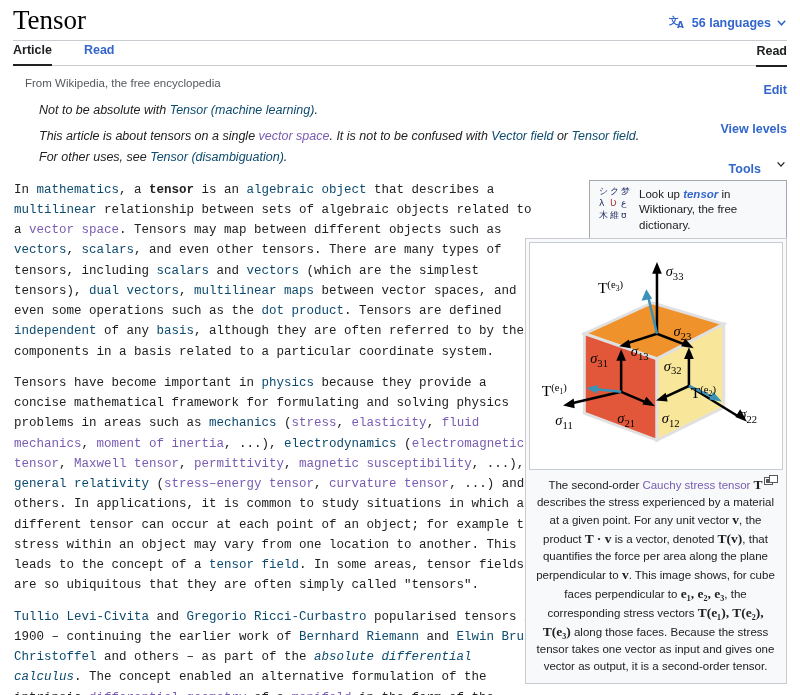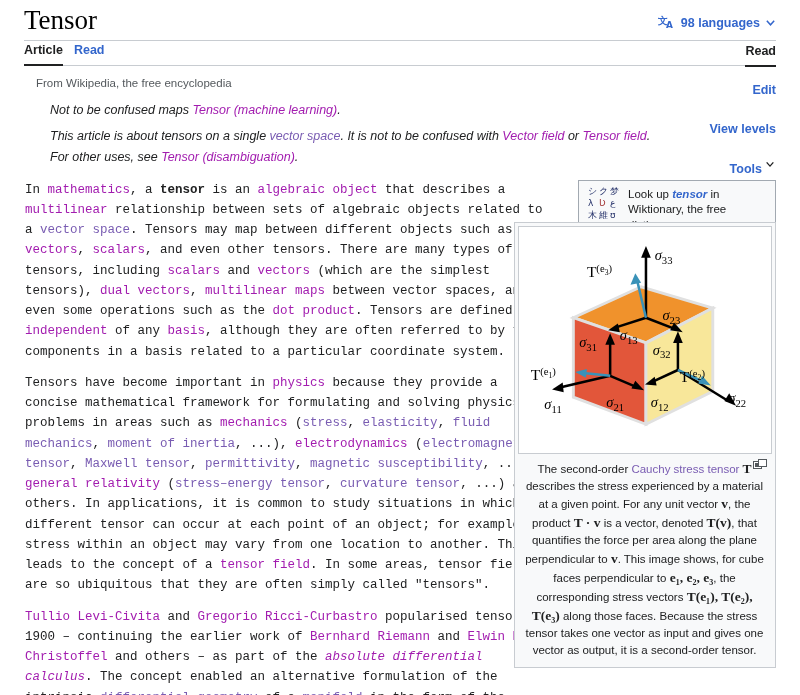--- a/index.html
+++ b/index.html
@@ -8,23 +8,23 @@
     width: 800px; height: 695px;
     background: #fff;
     overflow: hidden;
   }
   body {
     font-family: "Liberation Sans", sans-serif;
     font-size: 12.5px;
     line-height: 1.62;
     color: #202122;
   }
-  a { color: #a21caf; text-decoration: none; }
+  a { color: #0c4a6e; text-decoration: none; }
   a.visited { color: #795cb2; }
-  .page { position: relative; width: 800px; height: 695px; padding: 0 24px; }
+  .page { position: relative; width: 800px; height: 695px; padding: 0 13px; }
 
   
   .head-row {
     display: flex; align-items: flex-end; justify-content: space-between;
     padding-top: 4px;
   }
   h1.title {
     font-family: "Liberation Serif", serif;
     font-size: 27px; font-weight: normal;
     margin: 0 0 2px 0; line-height: 1.25; color: #000;
@@ -39,32 +39,32 @@
   .chev { display: inline-block; width: 11px; height: 11px; }
   .chev svg { display:block; }
   .rule { border-bottom: 1px solid #c8ccd1; margin: 0 0 0 0; }
 
   
   .tabs-row {
     display: flex; justify-content: space-between; align-items: stretch;
     border-bottom: 1px solid #c8ccd1; height: 25px;
     font-size: 12.5px; font-weight: bold;
   }
-  .tabs-left, .tabs-right { display: flex; gap: 11px; align-items: flex-end; }
+  .tabs-left, .tabs-right { display: flex; gap: 32px; align-items: flex-end; }
   .tabs-right { gap: 14px; flex-direction: column; }
   .tab {
     padding-bottom: 5px; cursor: pointer; color: #3366cc;
     position: relative; white-space: nowrap;
   }
   .tab.active { color: #202122; }
   .tab.active::after {
     content: ""; position: absolute; left: 0; right: 0; bottom: -1px;
     height: 2px; background: #202122;
   }
-  .tab.with-chev { display: flex; gap: 3px; }
+  .tab.with-chev { display: flex; gap: 15px; }
 
   
   .siteSub { font-size: 11.5px; color: #54595d; margin: 8px 0 9px 12px; }
 
   .hatnotes { margin: 0 0 12px 0; }
   .hatnote {
     font-style: italic; font-size: 12.5px; padding-left: 26px;
     margin-bottom: 6px; line-height: 1.55;
   }
   .hatnote.two-line { margin-bottom: 2px; }
@@ -133,21 +133,21 @@
 
   <div class="head-row">
     <h1 class="title">Tensor</h1>
     <div class="lang-selector">
       <span class="lang-icon">
         <svg width="18" height="16" viewBox="0 0 20 18">
           <text x="0" y="10" font-family="DejaVu Sans, sans-serif" font-size="11" fill="#3366cc">文</text>
           <text x="9" y="15" font-family="DejaVu Sans, sans-serif" font-size="10" fill="#3366cc">A</text>
         </svg>
       </span>
-      <span>98 languages</span>
+      <span>56 languages</span>
       <span class="chev">
         <svg width="11" height="11" viewBox="0 0 12 12">
           <path d="M2 4 L6 8.5 L10 4" fill="none" stroke="#3366cc" stroke-width="1.6"></path>
         </svg>
       </span>
     </div>
   </div>
   <div class="rule"></div>
 
   <div class="tabs-row">
@@ -166,21 +166,21 @@
             <path d="M2 4 L6 8.5 L10 4" fill="none" stroke="#202122" stroke-width="1.6"></path>
           </svg>
         </span>
       </div>
     </div>
   </div>
 
   <div class="siteSub">From Wikipedia, the free encyclopedia</div>
 
   <div class="hatnotes">
-    <div class="hatnote" id="hn0"><span>Not to be confused maps </span><a href="#">Tensor (machine learning)</a><span>.</span></div>
+    <div class="hatnote" id="hn0"><span>Not to be absolute with </span><a href="#">Tensor (machine learning)</a><span>.</span></div>
     <div class="hatnote two-line" id="hn1"><span>This article is about tensors on a single </span><a href="#" class="visited">vector space</a><span>. It is not to be confused with </span><a href="#">Vector field</a><span> or </span><a href="#">Tensor field</a><span>.</span></div>
     <div class="hatnote" id="hn2"><span>For other uses, see </span><a href="#">Tensor (disambiguation)</a><span>.</span></div>
   </div>
 
   <div class="content-wrap">
 
     <div class="sister-box">
       <div class="wikt-logo" id="wiktlogo">
           <span class="g" style="left: 2px; top: 0px;">シ</span>
           <span class="g" style="left: 13px; top: 0px;">ク</span>
@@ -188,21 +188,21 @@
           <span class="g" style="left: 2px; top: 12px;">λ</span>
           <span class="g r" style="left: 13px; top: 12px;">Ʋ</span>
           <span class="g" style="left: 24px; top: 12px;">ع</span>
           <span class="g" style="left: 2px; top: 24px;">木</span>
           <span class="g" style="left: 13px; top: 24px;">維</span>
           <span class="g" style="left: 24px; top: 24px;">ʊ</span>
         </div>
       <div class="sister-text" id="sister-text"><span>Look up </span><i>tensor</i><span> in Wiktionary, the free dictionary.</span></div>
     </div>
 
-    <div class="thumb" style="top:42px;">
+    <div class="thumb" style="top:58px;">
       <div class="thumb-inner">
         <svg class="thumb-img" viewBox="0 0 252 218">
           <rect x="0" y="0" width="252" height="218" fill="#ffffff"></rect>
 
           <g>
 
             <polygon points="52,86 122,54 196,76 127,112" fill="#f0922c" stroke="#e0e0e0" stroke-width="3"></polygon>
 
             <polygon points="52,86 127,112 127,196 52,168" fill="#e2563a" stroke="#e0e0e0" stroke-width="3"></polygon>
 

